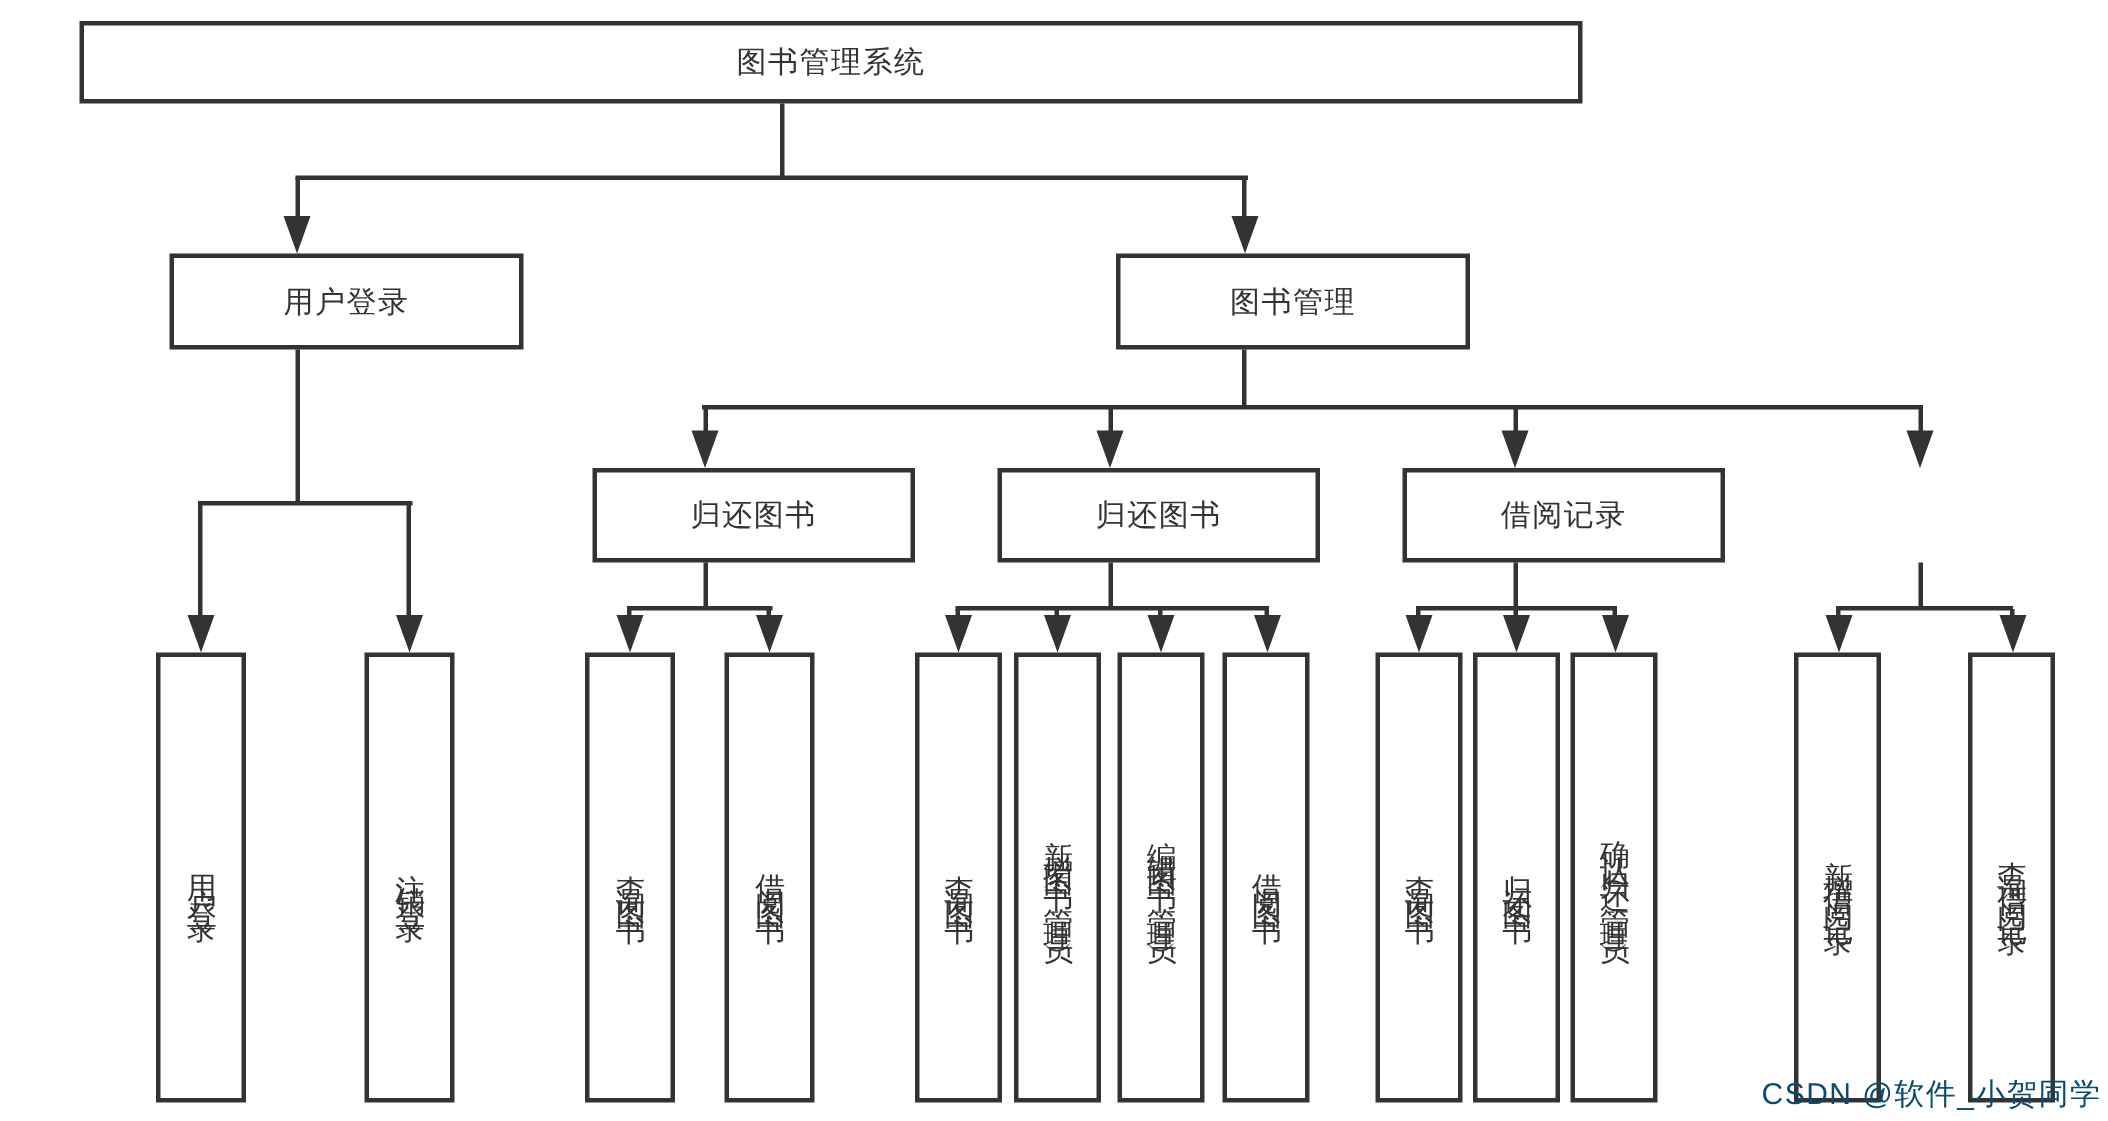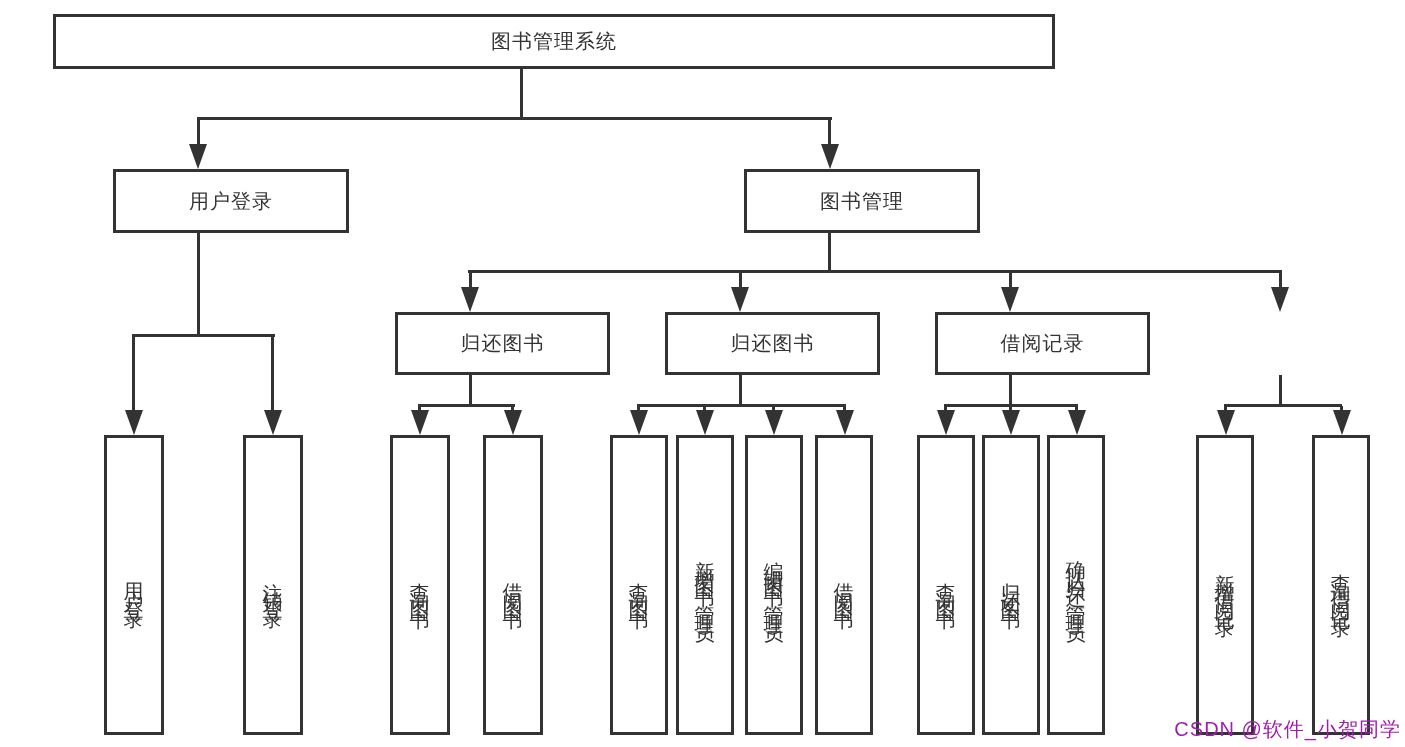--- a/index.html
+++ b/index.html
@@ -18,21 +18,21 @@
     font-size:20px;color:#333333;
     writing-mode:vertical-rl;text-orientation:mixed;letter-spacing:9px;line-height:1.1;
   }
   .line{position:absolute;background:#333333;}
   .arrow{
     position:absolute;width:0;height:0;
     border-left:9px solid transparent;border-right:9px solid transparent;
     border-top:25px solid #333333;
   }
   .watermark{
-    position:absolute;top:716px;right:4px;font-size:20px;color:#a21caf;
+    position:absolute;top:716px;right:4px;font-size:20px;color:#0c4a6e;
     letter-spacing:1px;white-space:nowrap;
   }
 </style>
 </head>
 <body>
 
 <div class="stage">
 
   <div class="node" style="left:21px;top:14px;width:1002px;height:55px;">图书管理系统</div>
 

